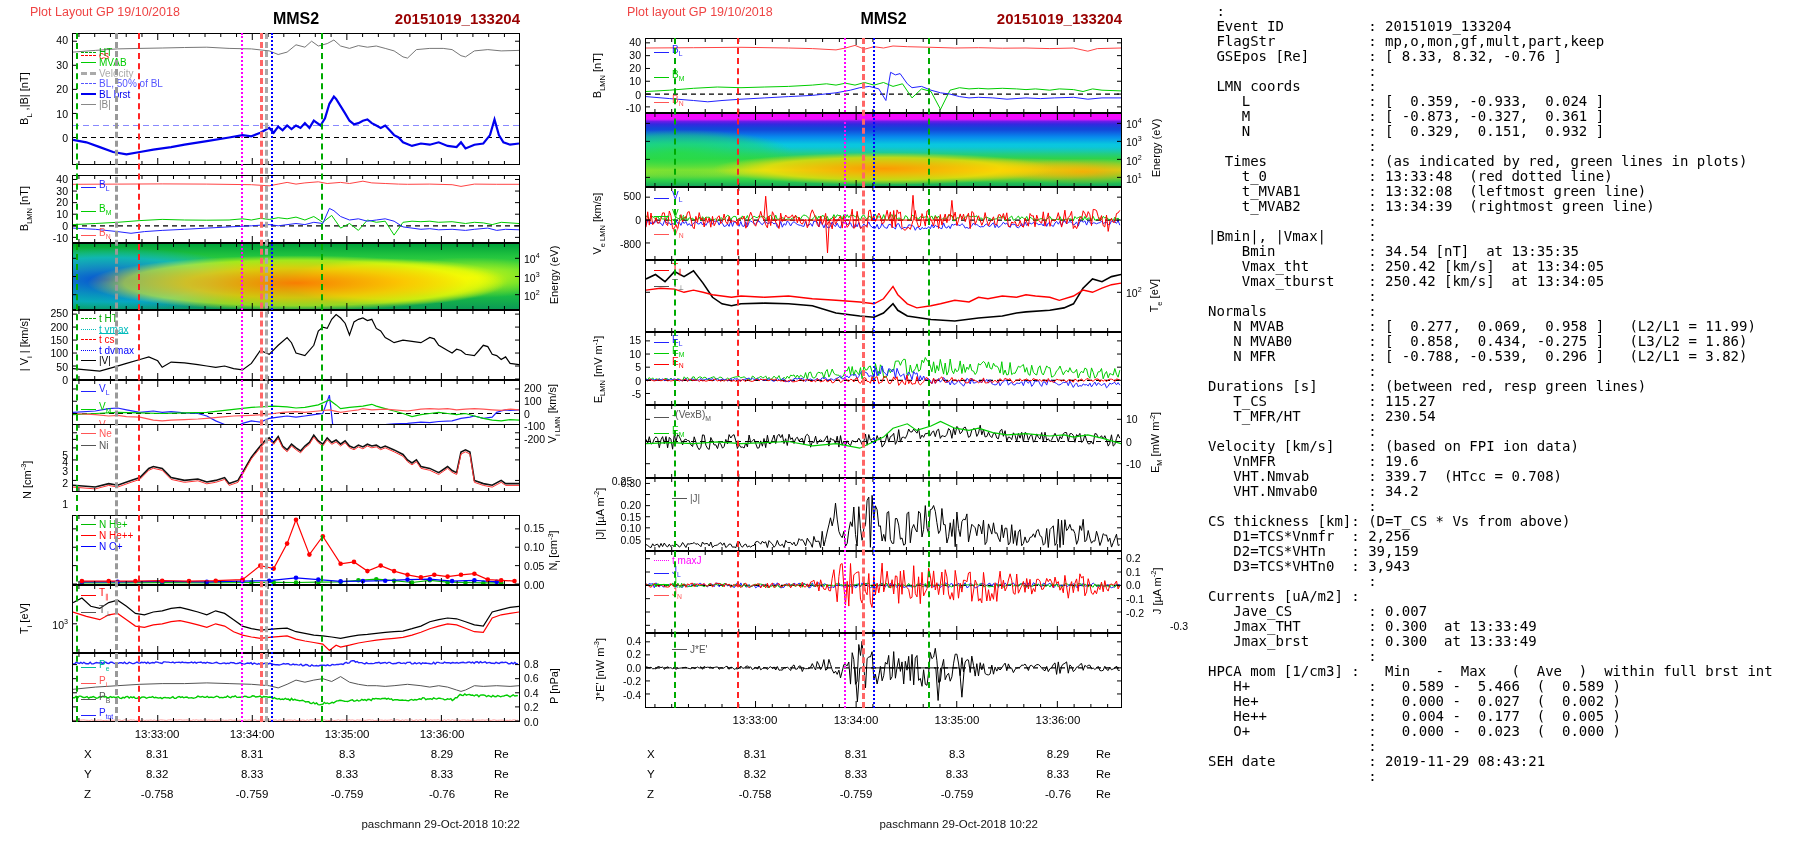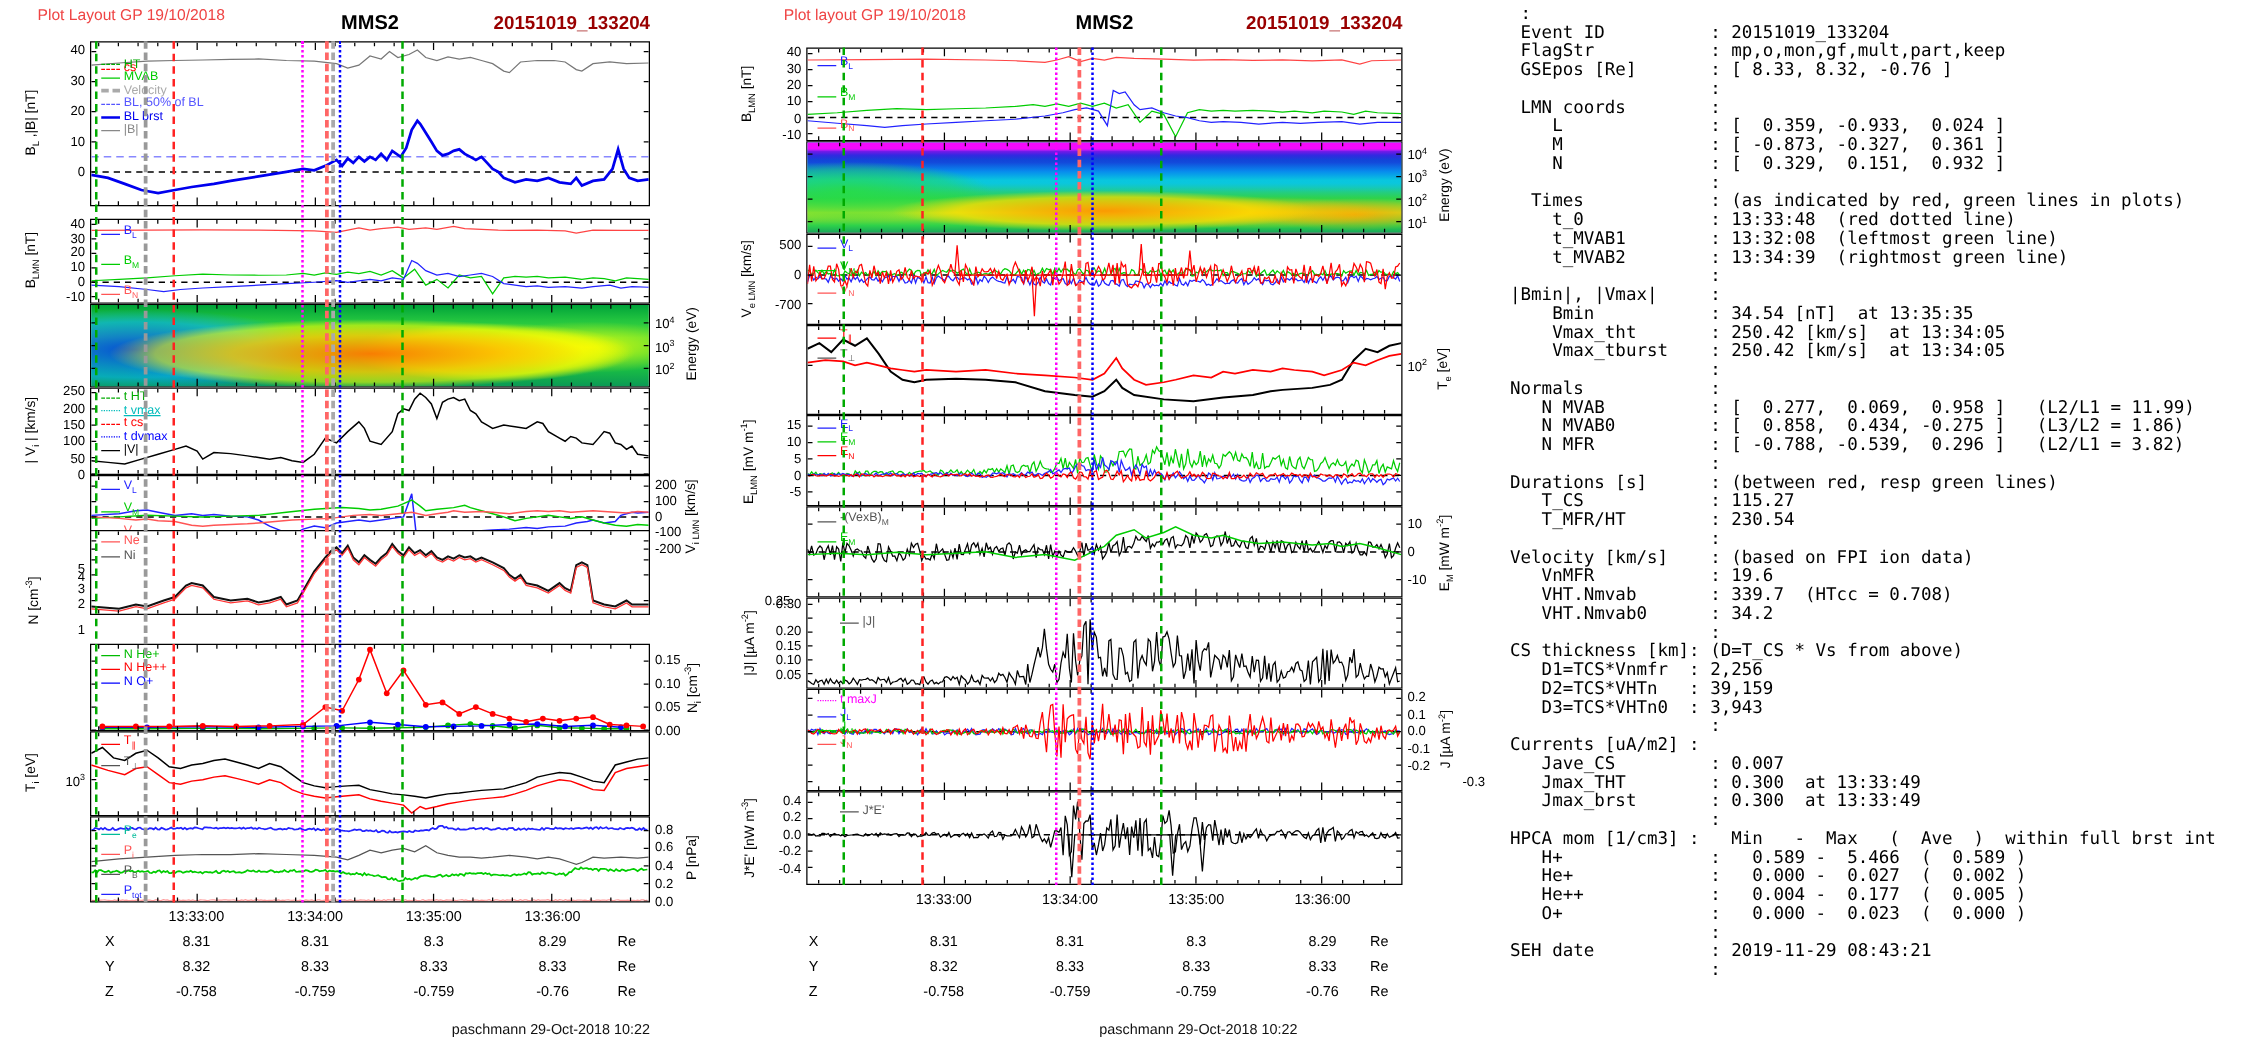--- a/index.html
+++ b/index.html
@@ -1153,21 +1153,21 @@
         <line x1="471" y1="32.06451612903226" x2="475" y2="32.06451612903226" stroke="#000" stroke-width="1"></line>
         <line x1="0" y1="54.96774193548387" x2="4" y2="54.96774193548387" stroke="#000" stroke-width="1"></line>
         <line x1="471" y1="54.96774193548387" x2="475" y2="54.96774193548387" stroke="#000" stroke-width="1"></line>
       </svg>
       <div class="legend-entry" style="left: 8px; top: 3px;"><span class="sw" style="border-top: 1.5px solid rgb(34, 34, 255);"></span><span class="lb" style="color: rgb(34, 34, 255);">V<sub>L</sub></span></div>
       <div class="legend-entry" style="left: 8px; top: 21px;"><span class="sw" style="border-top: 1.5px solid rgb(0, 204, 0);"></span><span class="lb" style="color: rgb(0, 204, 0);">V<sub>M</sub></span></div>
       <div class="legend-entry" style="left: 8px; top: 39px;"><span class="sw" style="border-top: 1.5px solid rgb(255, 85, 85);"></span><span class="lb" style="color: rgb(255, 85, 85);">V<sub>N</sub></span></div>
     </div>
     <div class="ytick" style="left: 603px; top: 190.419px; width: 38px; text-align: right;">500</div>
     <div class="ytick" style="left: 603px; top: 213.968px; width: 38px; text-align: right;">0</div>
-    <div class="ytick" style="left: 603px; top: 237.516px; width: 38px; text-align: right;">-700</div>
+    <div class="ytick" style="left: 603px; top: 237.516px; width: 38px; text-align: right;">-800</div>
     <div class="ylab" style="left: 539px; top: 215.5px;">V<sub>e LMN</sub> [km/s]</div>
     <div class="panel" style="left: 645px; top: 260px; width: 477px; height: 72px;">
       <svg width="475" height="70" viewBox="0 0 475 70">
         <path d="M0.0 18.0L9.5 13.5L19.0 20.7L28.5 10.6L38.0 15.6L47.5 9.7L57.0 22.1L66.5 36.3L76.0 42.8L85.5 44.8L95.0 42.8L118.8 42.1L142.5 42.8L166.3 44.8L190.0 52.0L213.8 55.0L228.0 56.3L237.5 52.0L247.0 42.8L251.8 49.3L261.3 55.0L285.0 58.5L308.8 60.0L332.5 57.0L356.3 55.0L370.5 52.0L380.0 50.9L403.8 49.3L418.0 46.9L427.5 42.8L437.0 27.2L446.5 18.0L456.0 20.7L465.5 15.6L475.0 13.5" fill="none" stroke="#000000" stroke-width="1.6"></path>
         <path d="M0.0 29.1L14.3 27.2L28.5 28.1L38.0 31.3L47.5 29.1L57.0 31.3L66.5 33.7L76.0 35.0L85.5 36.3L95.0 35.0L118.8 36.3L142.5 35.0L166.3 37.8L190.0 39.3L213.8 41.0L228.0 42.8L237.5 37.8L247.0 25.4L251.8 33.7L261.3 42.8L270.8 46.9L285.0 44.8L294.5 42.8L308.8 39.3L323.0 41.0L332.5 36.3L342.0 37.8L356.3 35.0L370.5 36.3L380.0 33.7L389.5 35.0L403.8 36.3L413.3 39.3L427.5 35.0L437.0 29.1L446.5 31.3L456.0 27.2L465.5 23.7L475.0 22.1" fill="none" stroke="#ff0000" stroke-width="1.4"></path>
         <line x1="8.929999999999986" y1="0" x2="8.929999999999986" y2="3" stroke="#000" stroke-width="1"></line>
         <line x1="8.929999999999986" y1="67" x2="8.929999999999986" y2="70" stroke="#000" stroke-width="1"></line>
         <line x1="25.697499999999987" y1="0" x2="25.697499999999987" y2="3" stroke="#000" stroke-width="1"></line>
         <line x1="25.697499999999987" y1="67" x2="25.697499999999987" y2="70" stroke="#000" stroke-width="1"></line>
         <line x1="42.46499999999999" y1="0" x2="42.46499999999999" y2="3" stroke="#000" stroke-width="1"></line>

